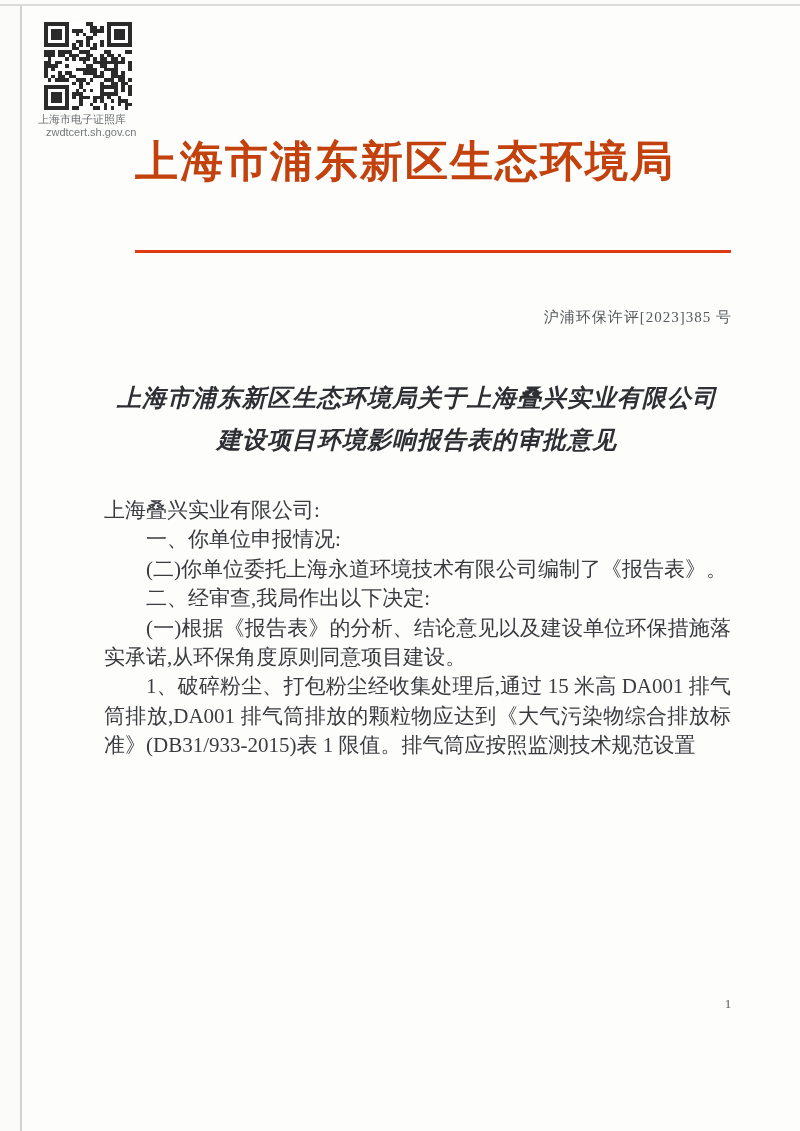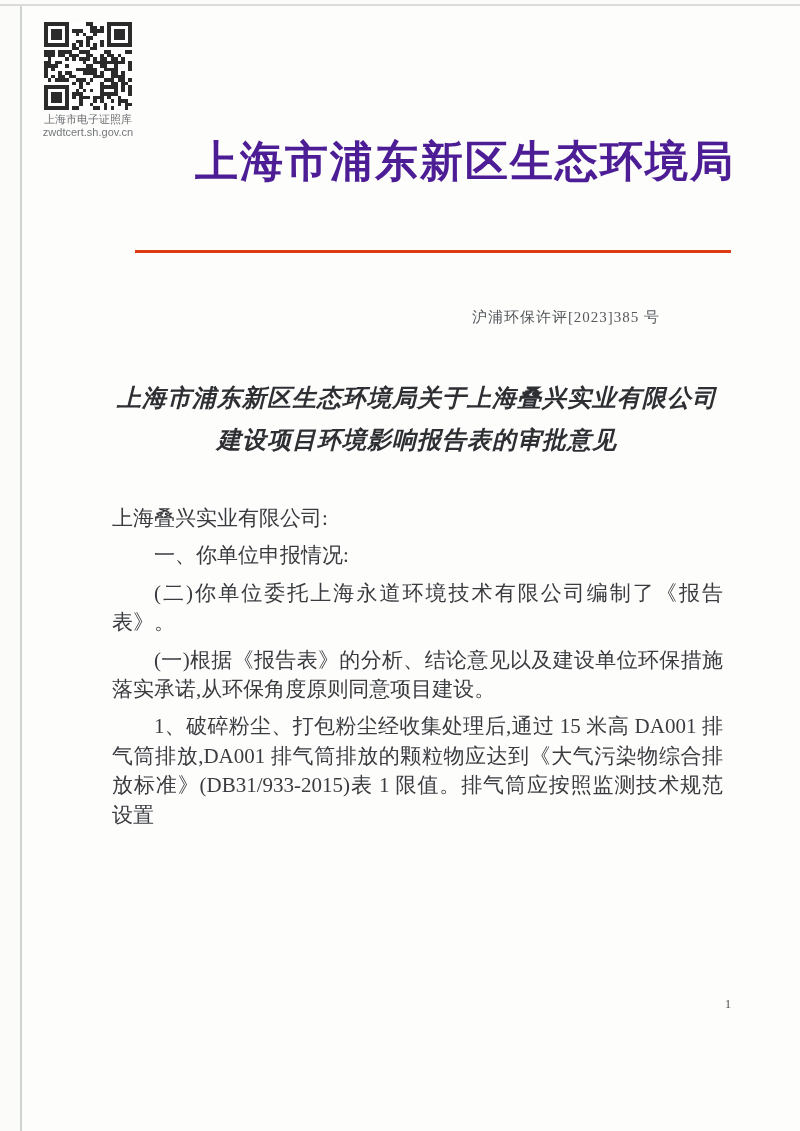--- a/index.html
+++ b/index.html
@@ -7,53 +7,53 @@
     width:800px;height:1131px;position:relative;overflow:hidden;
     background:#fbfbfa;
     font-family:"Liberation Serif","DejaVu Serif",serif;
   }
   
   .scan-edge-left{position:absolute;left:20px;top:6px;bottom:0;width:2px;background:#cfd3d3;}
   .scan-edge-top{position:absolute;left:0;right:0;top:4px;height:2px;background:#dadcdc;}
   .page{position:absolute;left:22px;top:6px;right:0;bottom:0;background:#fdfdfc;}
 
   
-  .qr-block{position:absolute;left:38px;top:22px;width:100px;text-align:center;}
+  .qr-block{position:absolute;left:38px;top:22px;width:100px;text-align:left;}
   .qr-code{width:88px;height:88px;margin:0 auto;display:block;}
   .qr-label{font-family:"Liberation Sans","DejaVu Sans",sans-serif;font-size:11px;line-height:14px;color:#6b6e70;margin-top:2px;white-space:nowrap;}
-  .qr-url{font-family:"Liberation Sans","DejaVu Sans",sans-serif;font-size:11px;line-height:13px;color:#74777a;white-space:nowrap;}
+  .qr-url{font-family:"Liberation Sans","DejaVu Sans",sans-serif;font-size:11px;line-height:13px;color:#74777a;white-space:nowrap;margin-left:8px;}
 
   
   .agency-title{
     position:absolute;left:135px;top:133px;width:600px;
-    text-align:right;font-size:43px;font-weight:bold;letter-spacing:2px;
-    color:#4c1d95;font-family:"Liberation Serif","DejaVu Serif",serif;
+    text-align:left;font-size:43px;font-weight:bold;letter-spacing:2px;
+    color:#c2410c;font-family:"Liberation Serif","DejaVu Serif",serif;
   }
   .red-rule{position:absolute;left:135px;top:250px;width:596px;height:3px;background:#df3b13;}
 
   
   .doc-number{
-    position:absolute;left:400px;top:308px;width:332px;text-align:center;
+    position:absolute;left:400px;top:308px;width:332px;text-align:right;
     font-size:15px;color:#55585c;letter-spacing:1px;
   }
 
   
   .subject-title{
     position:absolute;left:100px;top:377px;width:634px;text-align:center;
     font-family:"Liberation Sans","DejaVu Sans",sans-serif;
     font-size:24px;line-height:42px;font-weight:bold;color:#2e2f33;letter-spacing:1px;font-style:italic;
   }
 
   
   .body-text{
     position:absolute;left:104px;top:496px;width:627px;
     font-size:21px;line-height:29.4px;color:#3a3b3f;
     text-align:justify;text-justify:inter-ideograph;
   }
-  .body-text p{margin:8px;}
+  .body-text p{margin:0;}
   .body-text p.indent{text-indent:2em;}
 
   .page-number{
     position:absolute;left:700px;top:996px;width:56px;text-align:center;
     font-size:13px;color:#55585c;
   }
 </style>
 </head>
 <body>
 
@@ -385,17 +385,18 @@
 
 <div class="subject-title">
   <div>上海市浦东新区生态环境局关于上海叠兴实业有限公司</div>
   <div>建设项目环境影响报告表的审批意见</div>
 </div>
 
 <div class="body-text">
   <p>上海叠兴实业有限公司:</p>
   <p class="indent">一、你单位申报情况:</p>
   <p class="indent">(二)你单位委托上海永道环境技术有限公司编制了《报告表》。</p>
+  <p class="indent">二、经审查,我局作出以下决定:</p>
   <p class="indent">(一)根据《报告表》的分析、结论意见以及建设单位环保措施落实承诺,从环保角度原则同意项目建设。</p>
   <p class="indent">1、破碎粉尘、打包粉尘经收集处理后,通过 15 米高 DA001 排气筒排放,DA001 排气筒排放的颗粒物应达到《大气污染物综合排放标准》(DB31/933-2015)表 1 限值。排气筒应按照监测技术规范设置</p>
 </div>
 
 <div class="page-number">1</div>
 
 </body></html>

